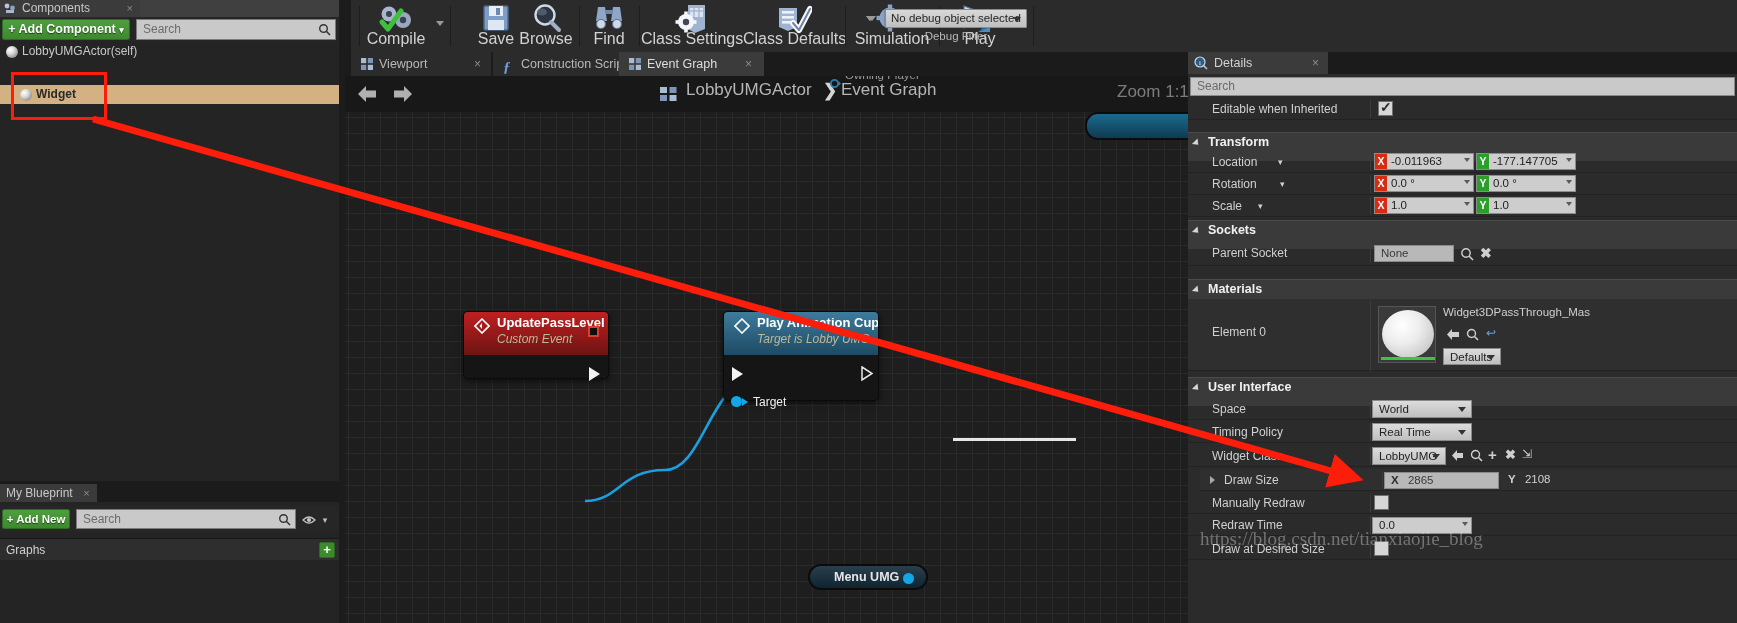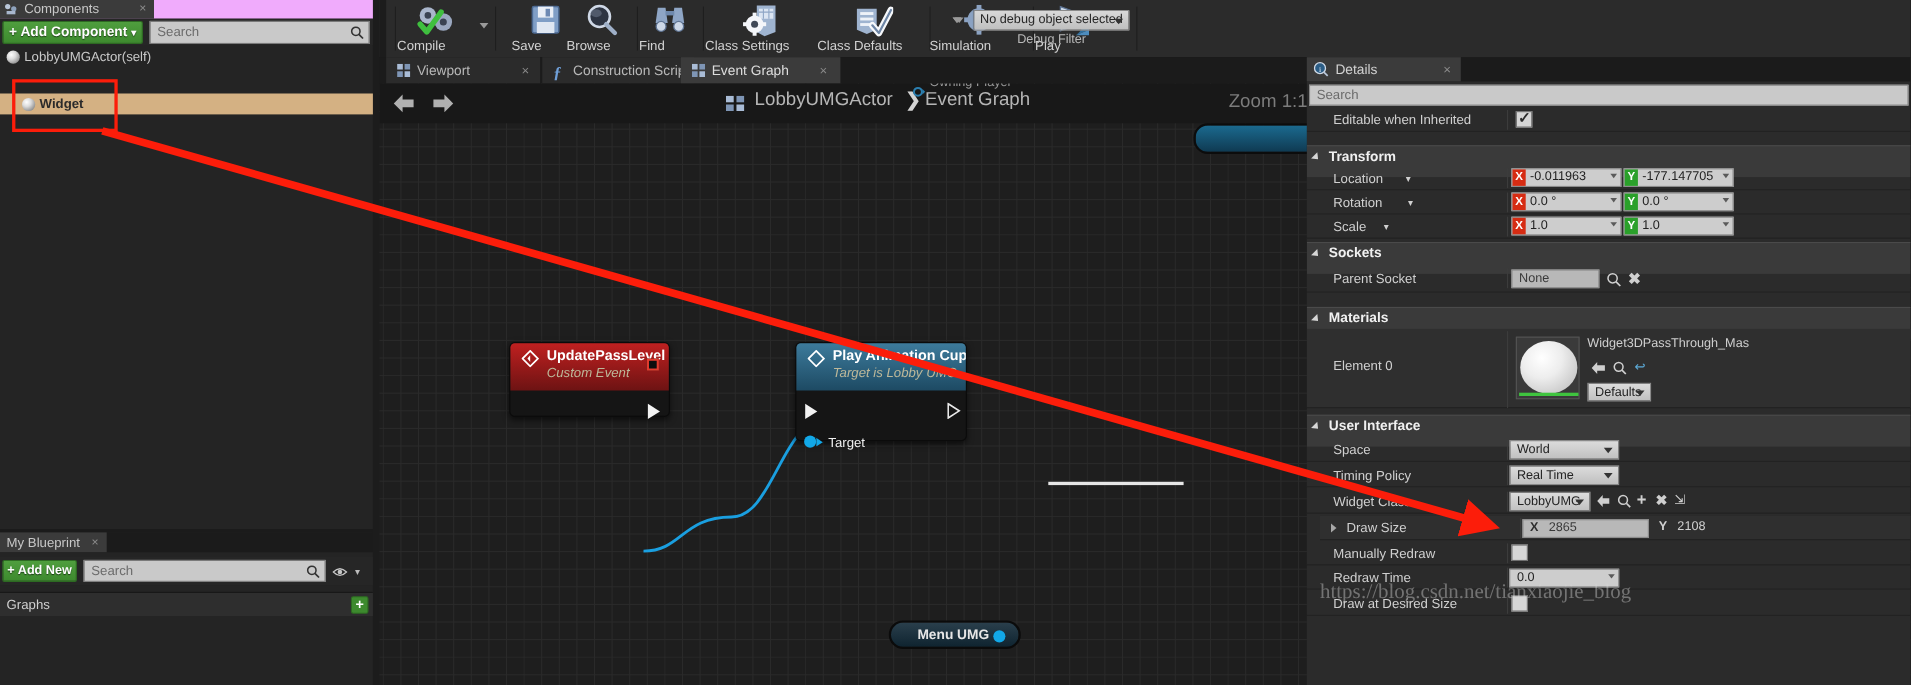--- a/index.html
+++ b/index.html
@@ -10,21 +10,21 @@
     overflow: hidden;
   }
   #root { position: relative; width: 1737px; height: 623px; }
 
   
   #left-panel {
     position: absolute; left: 0; top: 0; width: 339px; height: 623px;
     background: #242424;
   }
   .panel-tabbar {
-    position: relative; height: 17px; background: #f0abfc;
+    position: relative; height: 17px; background: #404040;
   }
   .panel-tab {
     position: absolute; left: 0; top: 0; height: 17px;
     background: #3b3b3b; color: #c8c8c8;
     font-size: 12px; line-height: 17px;
     padding: 0 22px 0 22px; white-space: nowrap;
   }
   .panel-tab .tabclose {
     position: absolute; right: 7px; top: 0; color: #8a8a8a; font-size: 11px;
   }
@@ -143,22 +143,22 @@
   
   #toolbar {
     position: absolute; left: 345px; top: 0; width: 1392px; height: 52px;
     background: #2b2b2b;
   }
   #toolbar::before {
     content: ""; position: absolute; left: 0; top: 0; width: 6px; height: 52px;
     background: #1c1c1c;
   }
   .tb-item {
-    position: absolute; top: 0; height: 52px; text-align: left;
-    color: #d2d2d2; font-size: 12px;
+    position: absolute; top: 0; height: 52px; text-align: center;
+    color: #d2d2d2; font-size: 16px;
   }
   .tb-item .tb-label {
     position: absolute; bottom: 4px; left: 0; width: 100%;
     white-space: nowrap;
   }
   .tb-icon {
     position: absolute; top: 3px; left: 50%; transform: translateX(-50%);
   }
   .tb-sep {
     position: absolute; top: 6px; width: 1px; height: 40px; background: #1e1e1e;

